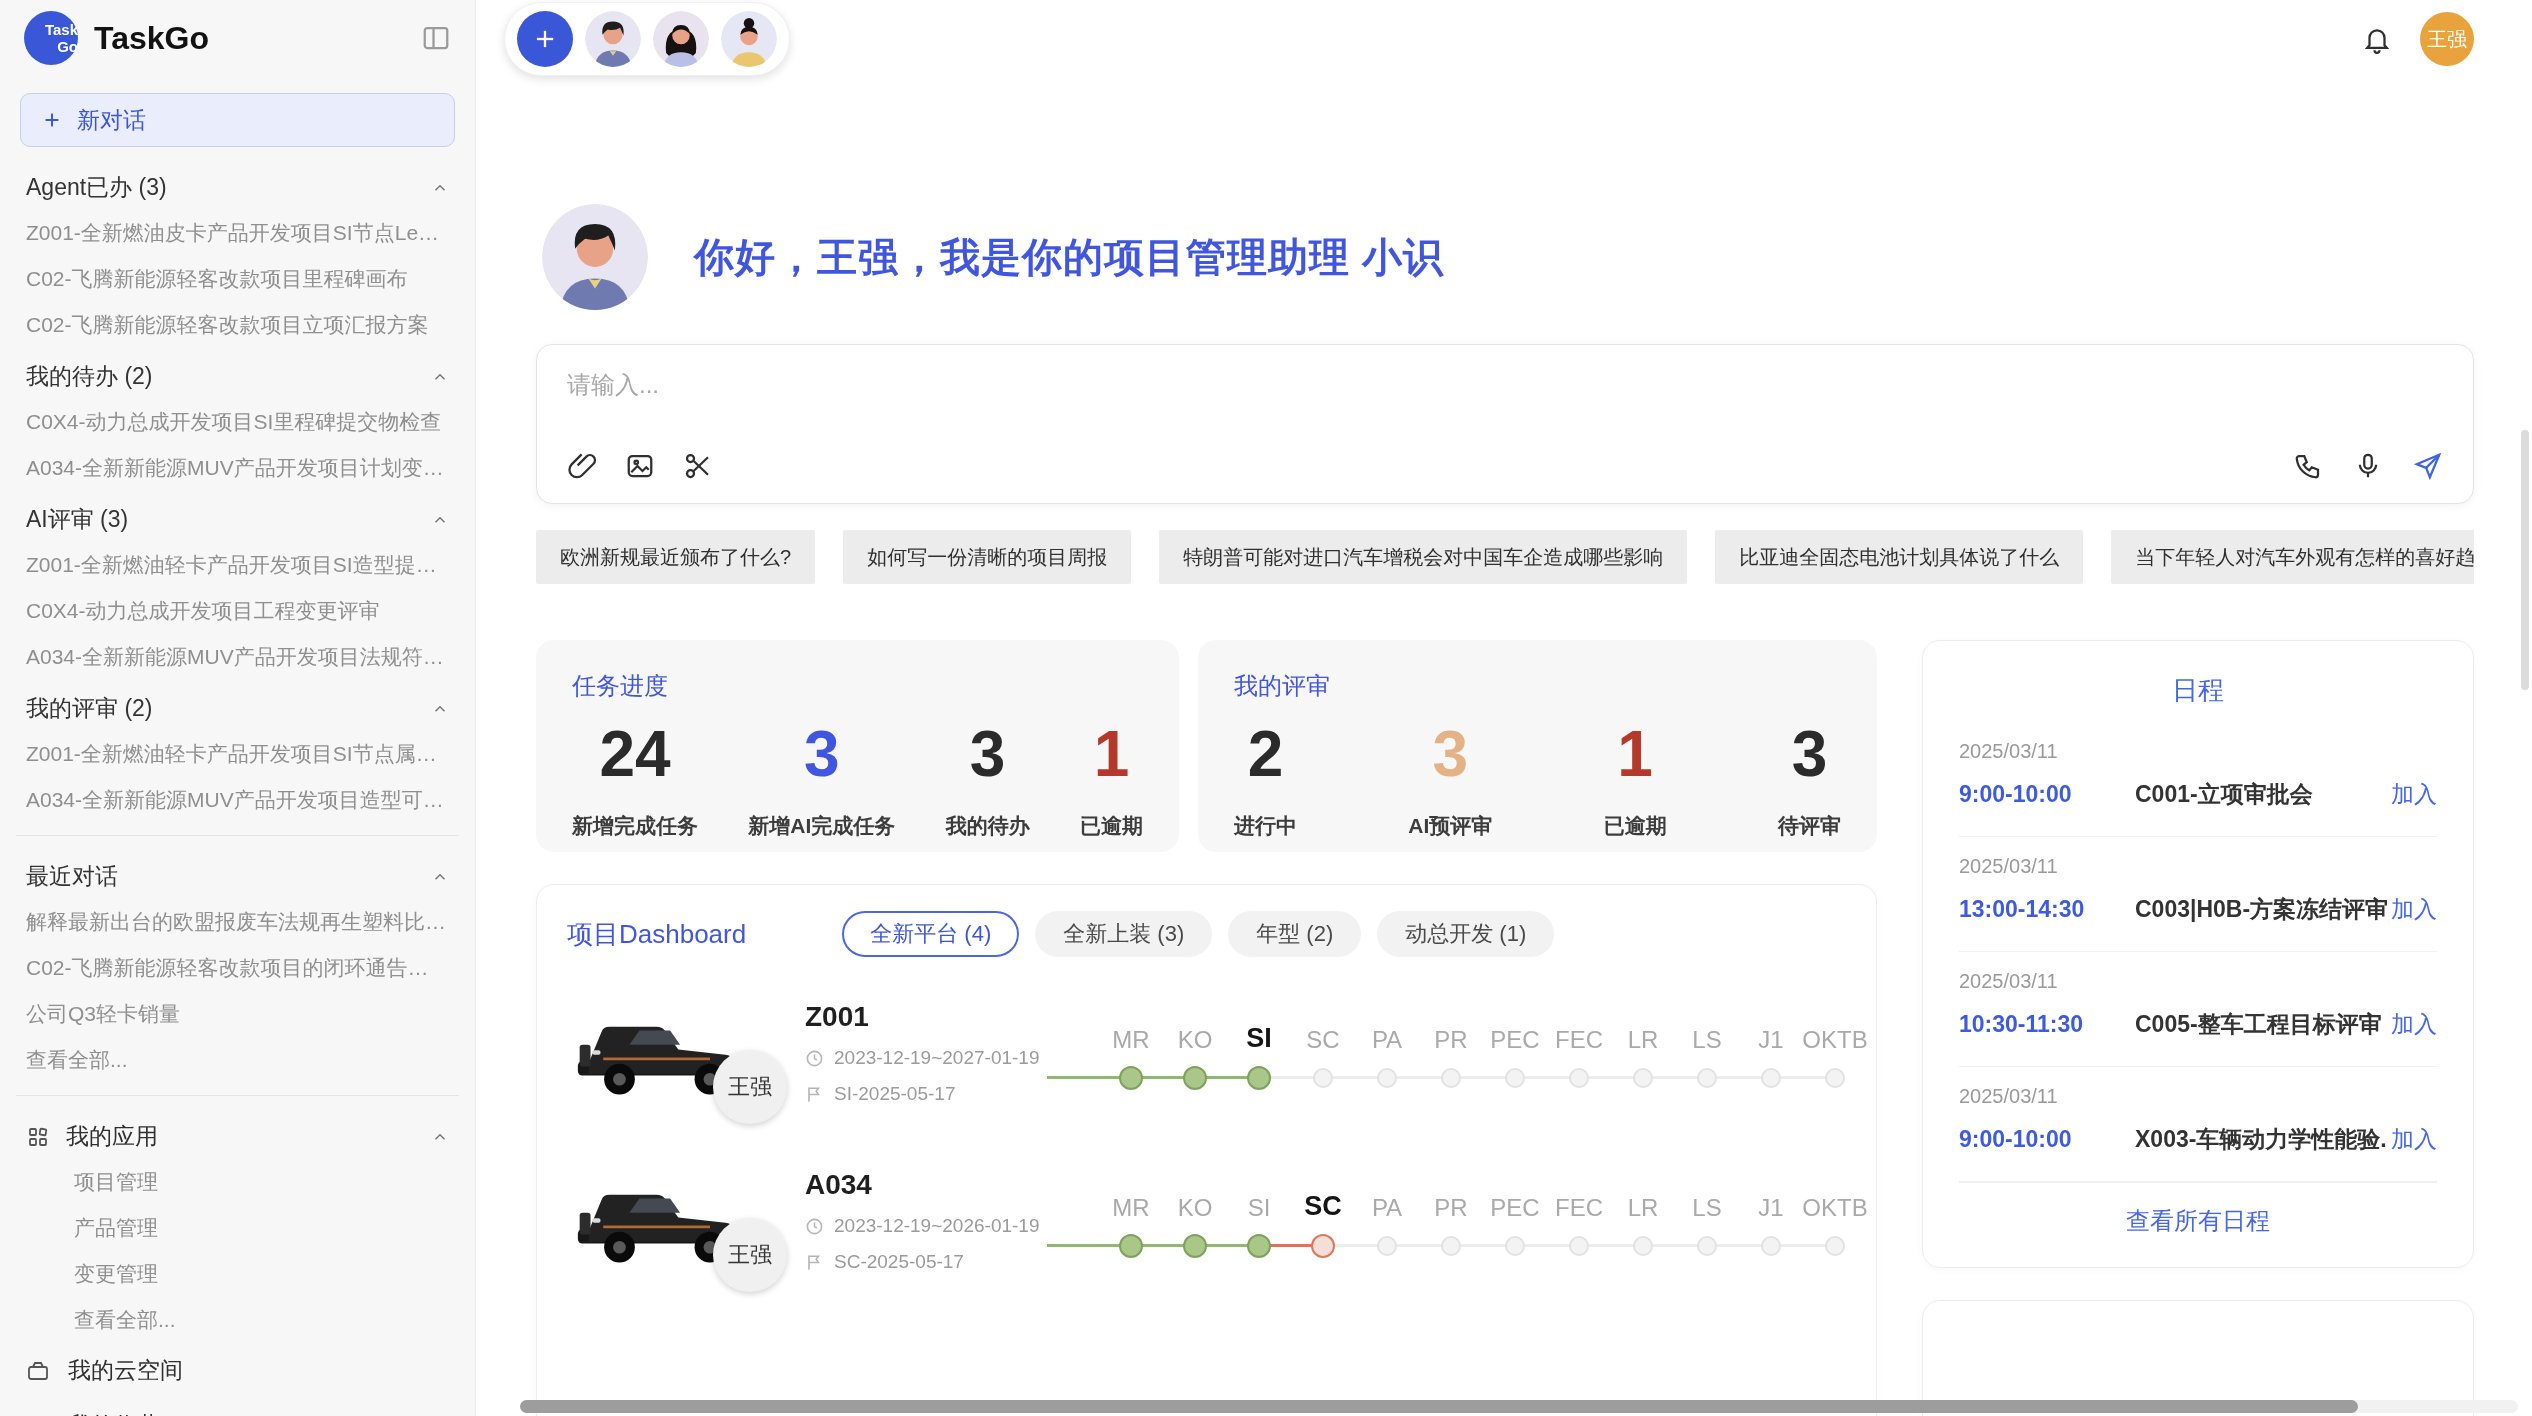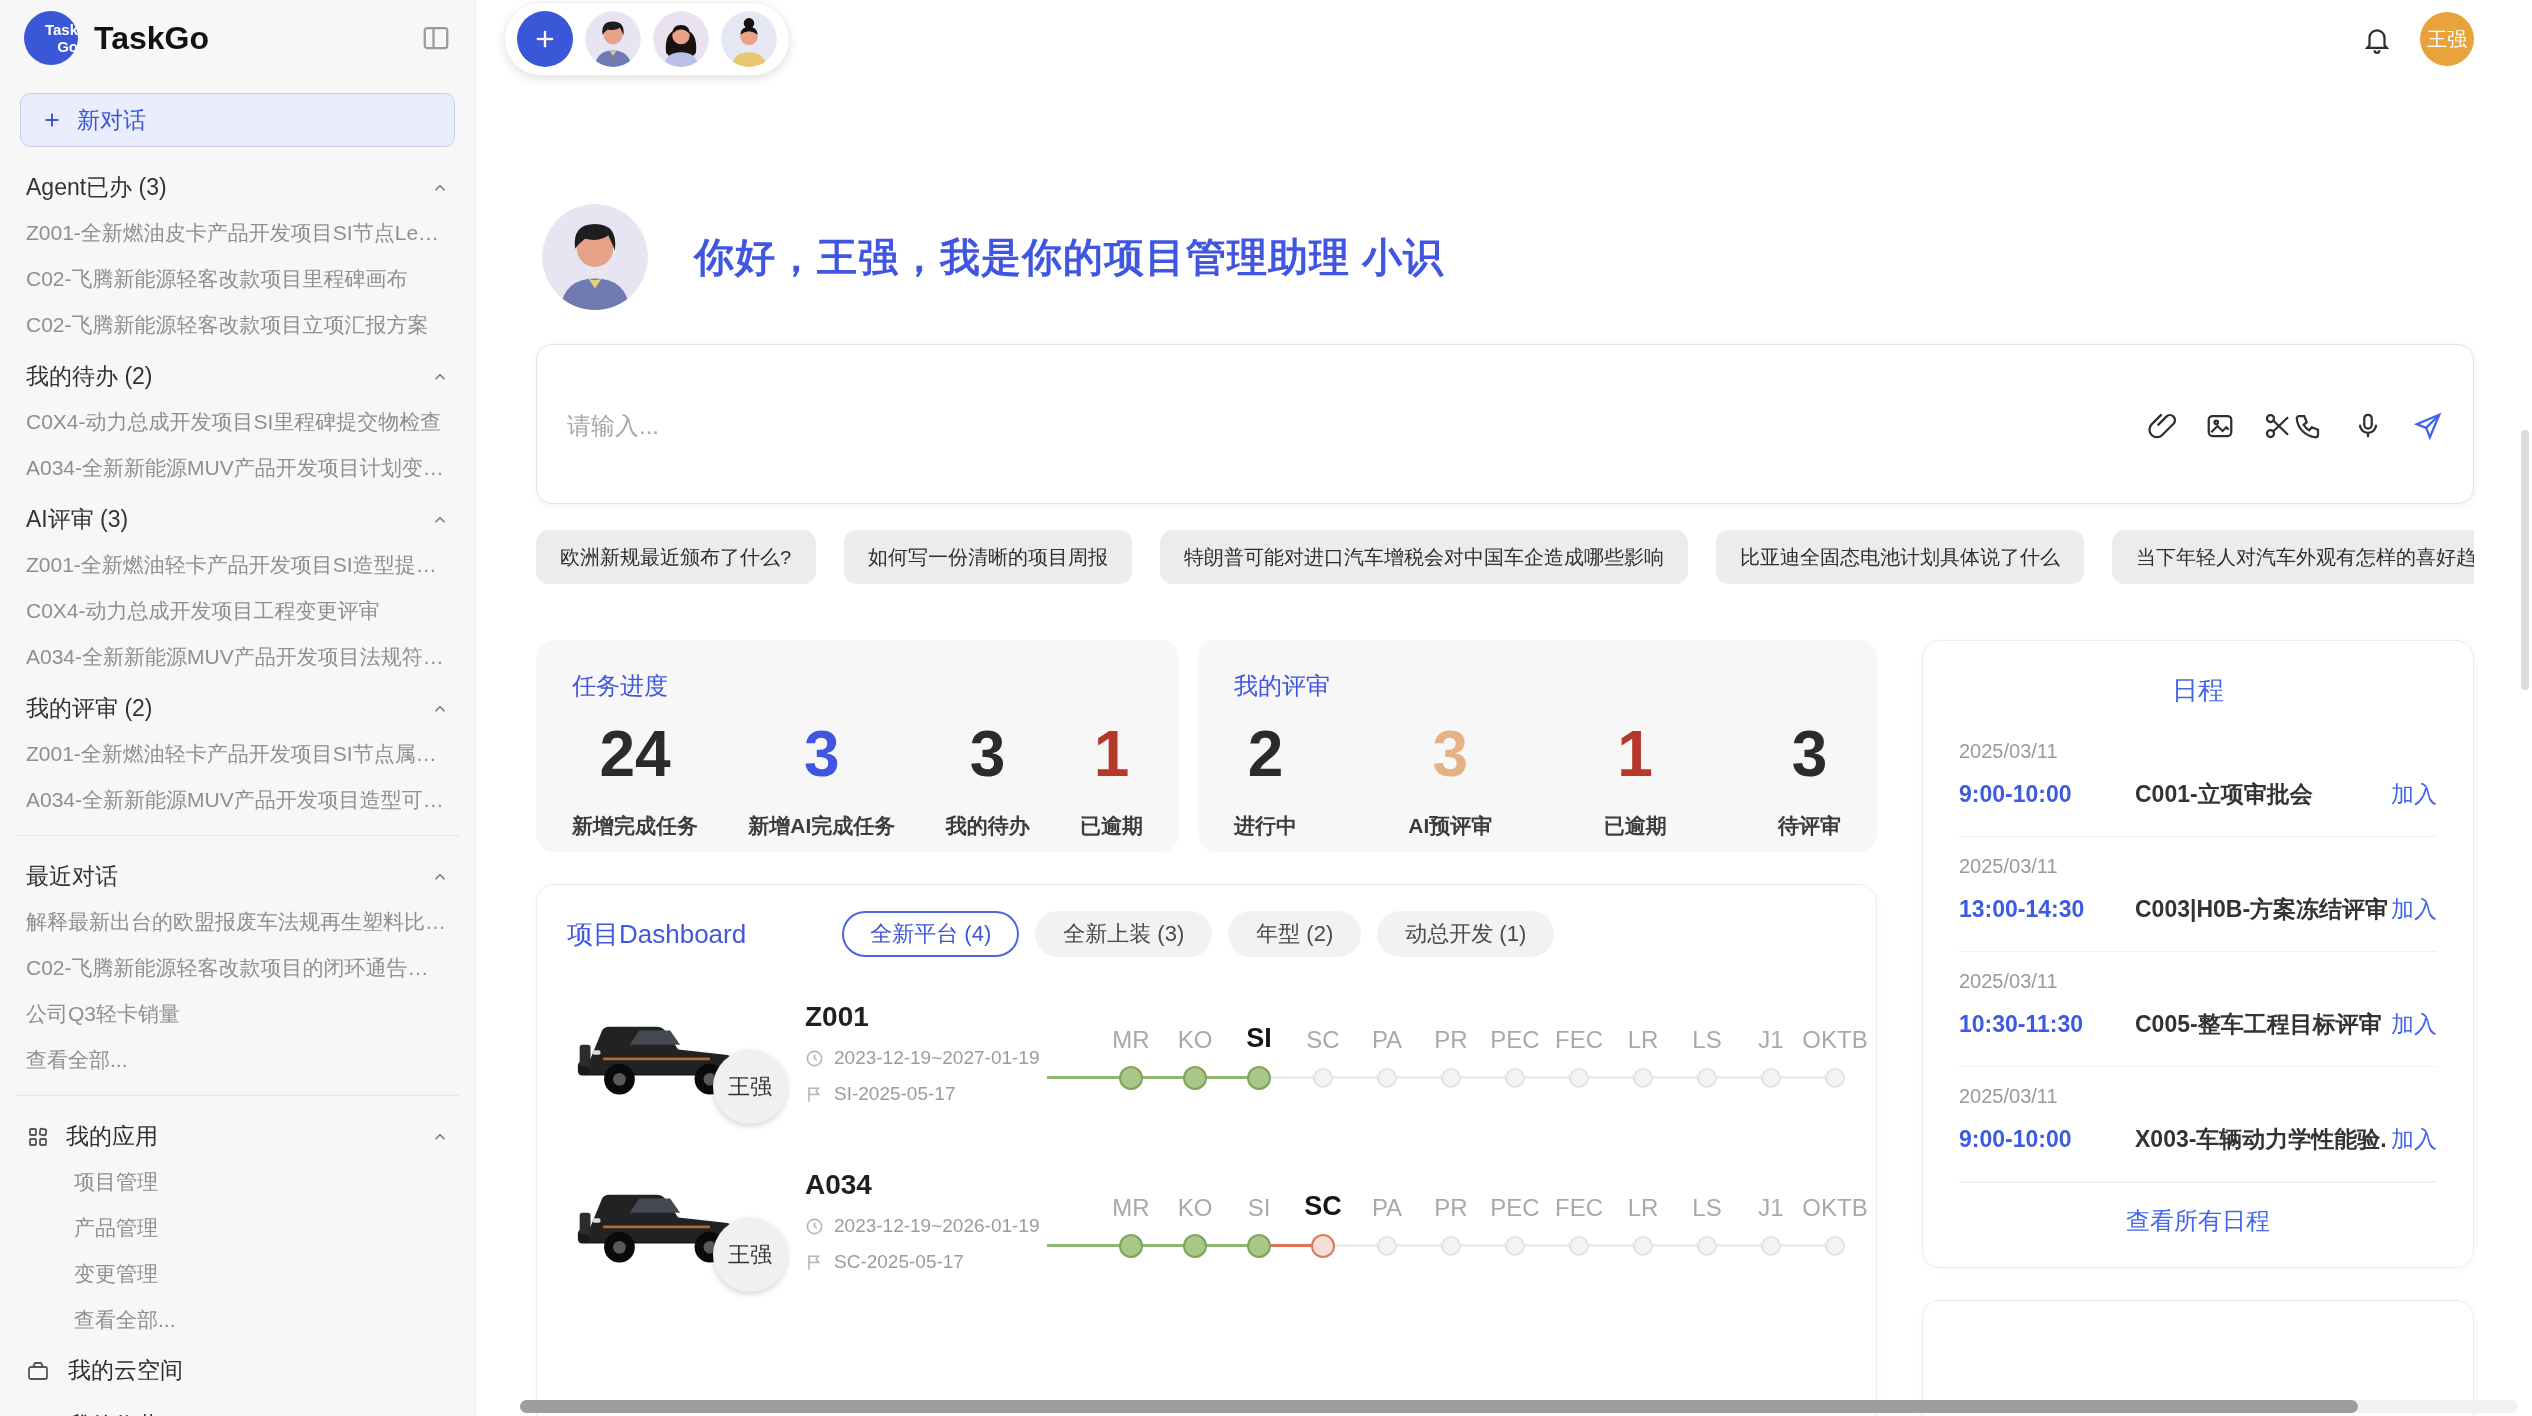--- a/index.html
+++ b/index.html
@@ -33,31 +33,31 @@
   .pill-avatar { width:56px; height:56px; border-radius:50%; overflow:hidden; flex:none; cursor:pointer; }
   .pill-avatar svg, .greet-avatar svg { display:block; width:100%; height:100%; }
   .topbar-right { margin-left:auto; display:flex; align-items:center; gap:28px; }
   .bell { color:#2f2f2f; display:flex; cursor:pointer; }
   .user-avatar { width:54px; height:54px; border-radius:50%; background:#e8a33d; color:#fff; font-size:20px; display:flex; align-items:center; justify-content:center; cursor:pointer; }
 
   .greeting { display:flex; align-items:center; gap:46px; margin:126px 0 0 6px; }
   .greet-avatar { width:106px; height:106px; border-radius:50%; overflow:hidden; flex:none; }
   .greet-text { font-size:40px; font-weight:700; color:#4156e0; letter-spacing:1px; }
 
-  .composer { margin-top:34px; background:#fff; border:1px solid #e4e4e4; border-radius:16px; height:160px; box-shadow:0 2px 10px rgba(0,0,0,0.05); padding:26px 30px 22px; display:flex; flex-direction:row; justify-content:space-between; }
+  .composer { margin-top:34px; background:#fff; border:1px solid #e4e4e4; border-radius:16px; height:160px; box-shadow:0 2px 10px rgba(0,0,0,0.05); padding:26px 30px 22px; display:flex; flex-direction:column; justify-content:space-between; }
   .composer-input { border:none; outline:none; font-size:24px; color:#333; width:100%; background:transparent; font-family:inherit; }
   .composer-input::placeholder { color:#a8a8a8; }
   .composer-tools { display:flex; align-items:center; }
   .tools-left { display:flex; align-items:center; gap:28px; color:#2f2f2f; }
   .tools-right { margin-left:auto; display:flex; align-items:center; gap:30px; color:#2f2f2f; }
   .tool { display:flex; cursor:pointer; }
   .tool.send { color:#3f63e8; }
 
   .chips { display:flex; gap:28px; margin-top:26px; overflow:hidden; }
-  .chip { height:54px; background:#ececec; border-radius:13px; display:flex; align-items:center; padding:0 24px; font-size:20px; color:#2f2f2f; white-space:nowrap; cursor:pointer; flex:none;font-family:Liberation Mono, monospace; }
+  .chip { height:54px; background:#ececec; border-radius:2px; display:flex; align-items:center; padding:0 24px; font-size:20px; color:#2f2f2f; white-space:nowrap; cursor:pointer; flex:none; }
 
   .briefing-head { position:relative; margin-top:60px; text-align:center; }
   .briefing-title { font-size:32px; font-weight:700; color:#1f1f1f; }
   .view-toggle { position:absolute; right:0; top:4px; color:#8a8a8a; display:flex; cursor:pointer; }
 
   .briefing-body { display:flex; margin-top:56px; gap:45px; align-items:flex-start; }
   .left-col { width:1341px; flex:none; }
   .stats-row { display:flex; gap:19px; }
   .stat-card { background:#f7f7f8; border-radius:18px; height:212px; padding:30px 36px; }
   .stat-card.c1 { width:643px; flex:none; }

